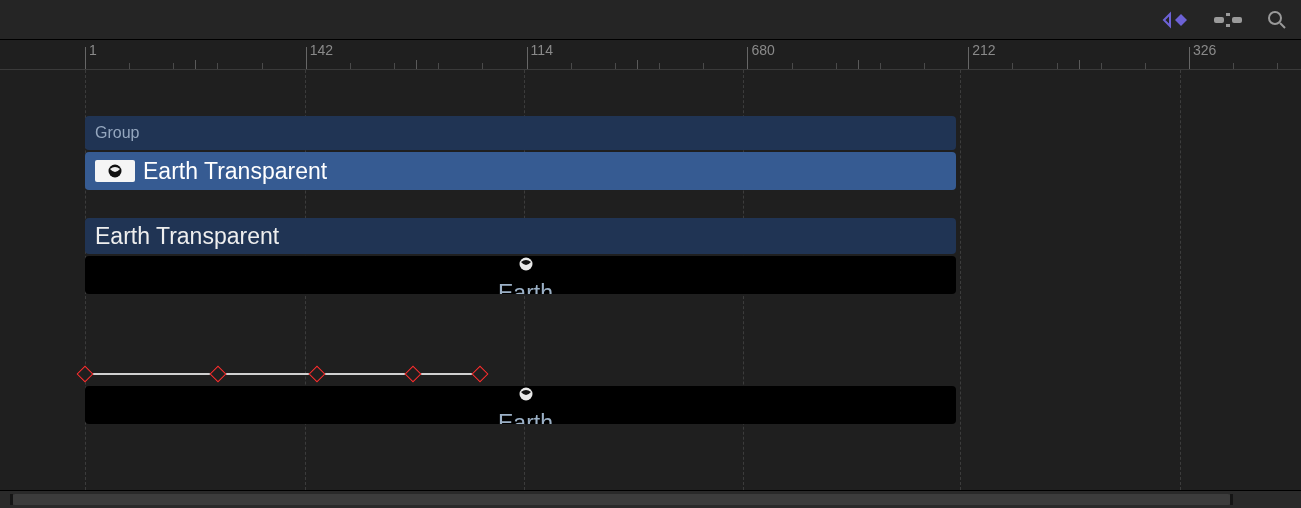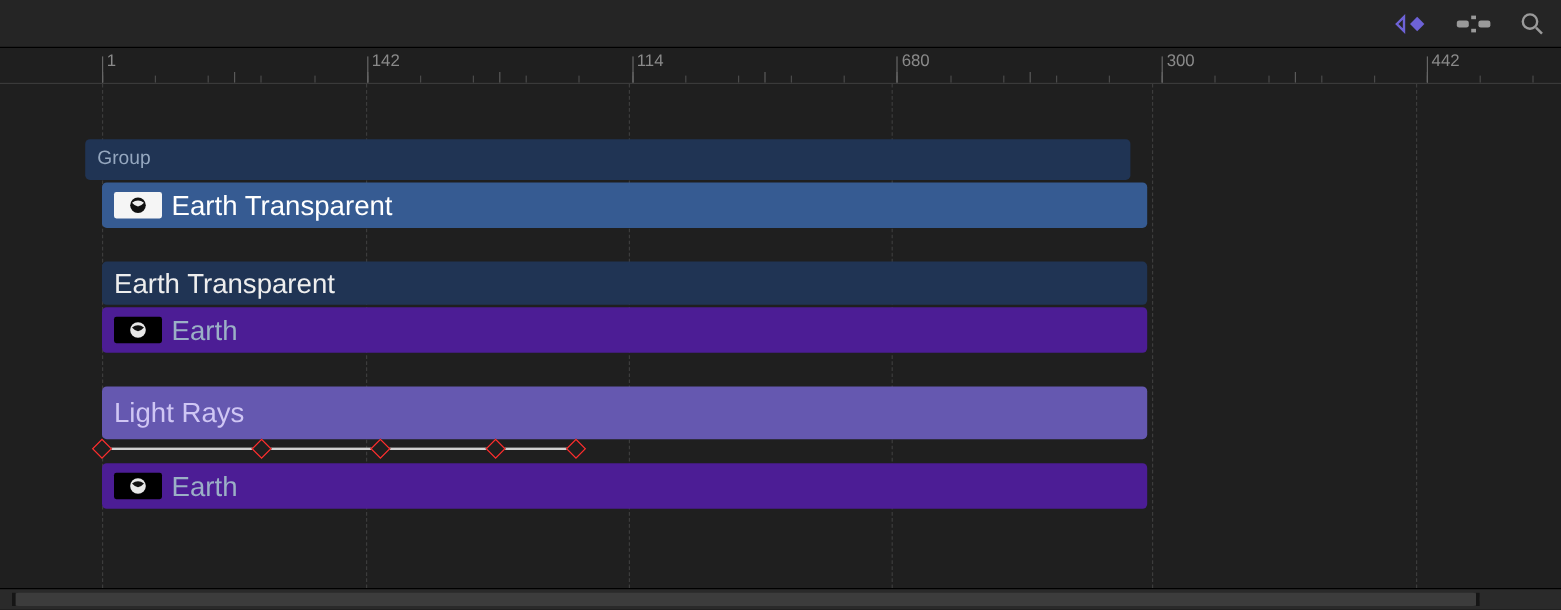--- a/index.html
+++ b/index.html
@@ -67,21 +67,21 @@
     display: flex;
     align-items: center;
     padding-left: 10px;
     gap: 8px;
     overflow: hidden;
   }
   .bar .label { font-size: 23px; }
   .bar.blue-dark { background: #203454; }
   .bar.blue-sel  { background: #365b92; }
   .bar.purple    { background: #6558b0; }
-  .bar.sub       { background: #4c1d95; }
+  .bar.sub       { background: #000000; flex-direction: column; }
   .bar .headerlabel { color: #95a7bf; font-size:16px; }
   .bar .lightrays-label { color: #cfc6f4; }
   .bar .sublabel { color: #9bb0c6; }
 
   .thumb {
     width: 40px; height: 22px; background: #000;
     display: flex; align-items: center; justify-content: center;
     border-radius: 2px;
   }
   .thumb.light { background:#f5f5f5; }
@@ -191,36 +191,36 @@
     <div class="tick mid" style="left: 1189px;"></div>
     <div class="tick major" style="left: 85px;"></div>
     <div class="label" style="left: 85px;">1</div>
     <div class="tick major" style="left: 305.8px;"></div>
     <div class="label" style="left: 305.8px;">142</div>
     <div class="tick major" style="left: 526.6px;"></div>
     <div class="label" style="left: 526.6px;">114</div>
     <div class="tick major" style="left: 747.4px;"></div>
     <div class="label" style="left: 747.4px;">680</div>
     <div class="tick major" style="left: 968.2px;"></div>
-    <div class="label" style="left: 968.2px;">300</div>
+    <div class="label" style="left: 968.2px;">212</div>
     <div class="tick major" style="left: 1189px;"></div>
-    <div class="label" style="left: 1189px;">442</div>
+    <div class="label" style="left: 1189px;">326</div>
   </div>
 
 <div class="timeline-area">
   <div class="guides" id="guides">
       <div class="vline" style="left: 85px;"></div>
       <div class="vline" style="left: 305px;"></div>
       <div class="vline" style="left: 524px;"></div>
       <div class="vline" style="left: 743px;"></div>
       <div class="vline" style="left: 960px;"></div>
       <div class="vline" style="left: 1180px;"></div>
     </div>
 
-  <div class="bar blue-dark" id="g1-header" style="top: 46px; height: 34px; left: 71px; width: 871px;">
+  <div class="bar blue-dark" id="g1-header" style="top: 46px; height: 34px; left: 85px; width: 871px;">
     <span class="headerlabel">Group</span>
   </div>
   <div class="bar blue-sel" id="g1-item" style="top: 82px; height: 38px; left: 85px; width: 871px;">
     <span class="thumb light">
       <svg width="24" height="16" viewBox="0 0 24 16">
         <circle cx="12" cy="8" r="6.5" fill="#111"></circle>
         <path d="M7 6 Q12 2 17 6 Q12 12 7 6" fill="#eee"></path>
       </svg>
     </span>
     <span class="label" style="color:#fff;">Earth Transparent</span>
@@ -232,23 +232,20 @@
   <div class="bar sub" id="g2-item" style="top: 186px; height: 38px; left: 85px; width: 871px;">
     <span class="thumb">
       <svg width="24" height="16" viewBox="0 0 24 16">
         <circle cx="12" cy="8" r="6.5" fill="#e8e8e8"></circle>
         <path d="M7 6 Q12 2 17 6 Q12 12 7 6" fill="#111"></path>
       </svg>
     </span>
     <span class="label sublabel">Earth</span>
   </div>
 
-  <div class="bar purple" id="effect-bar" style="top: 252px; height: 44px; left: 85px; width: 871px;">
-    <span class="label lightrays-label">Light Rays</span>
-  </div>
   <div class="kf-track" id="kf-track" style="top: 303px; left: 85px; width: 400px;">
       <div class="kf" style="left: 0px;"></div>
       <div class="kf" style="left: 133px;"></div>
       <div class="kf" style="left: 232px;"></div>
       <div class="kf" style="left: 328px;"></div>
       <div class="kf" style="left: 395px;"></div>
     </div>
 
   <div class="bar sub" id="g3-item" style="top: 316px; height: 38px; left: 85px; width: 871px;">
     <span class="thumb">

